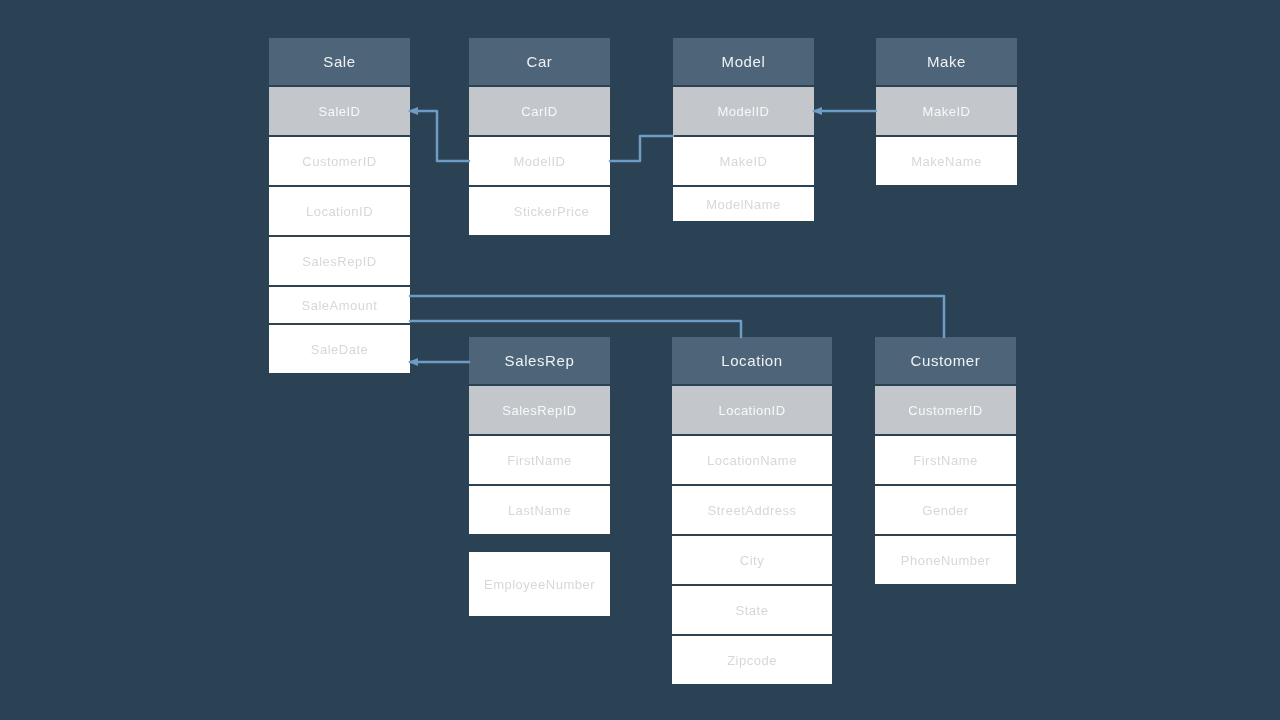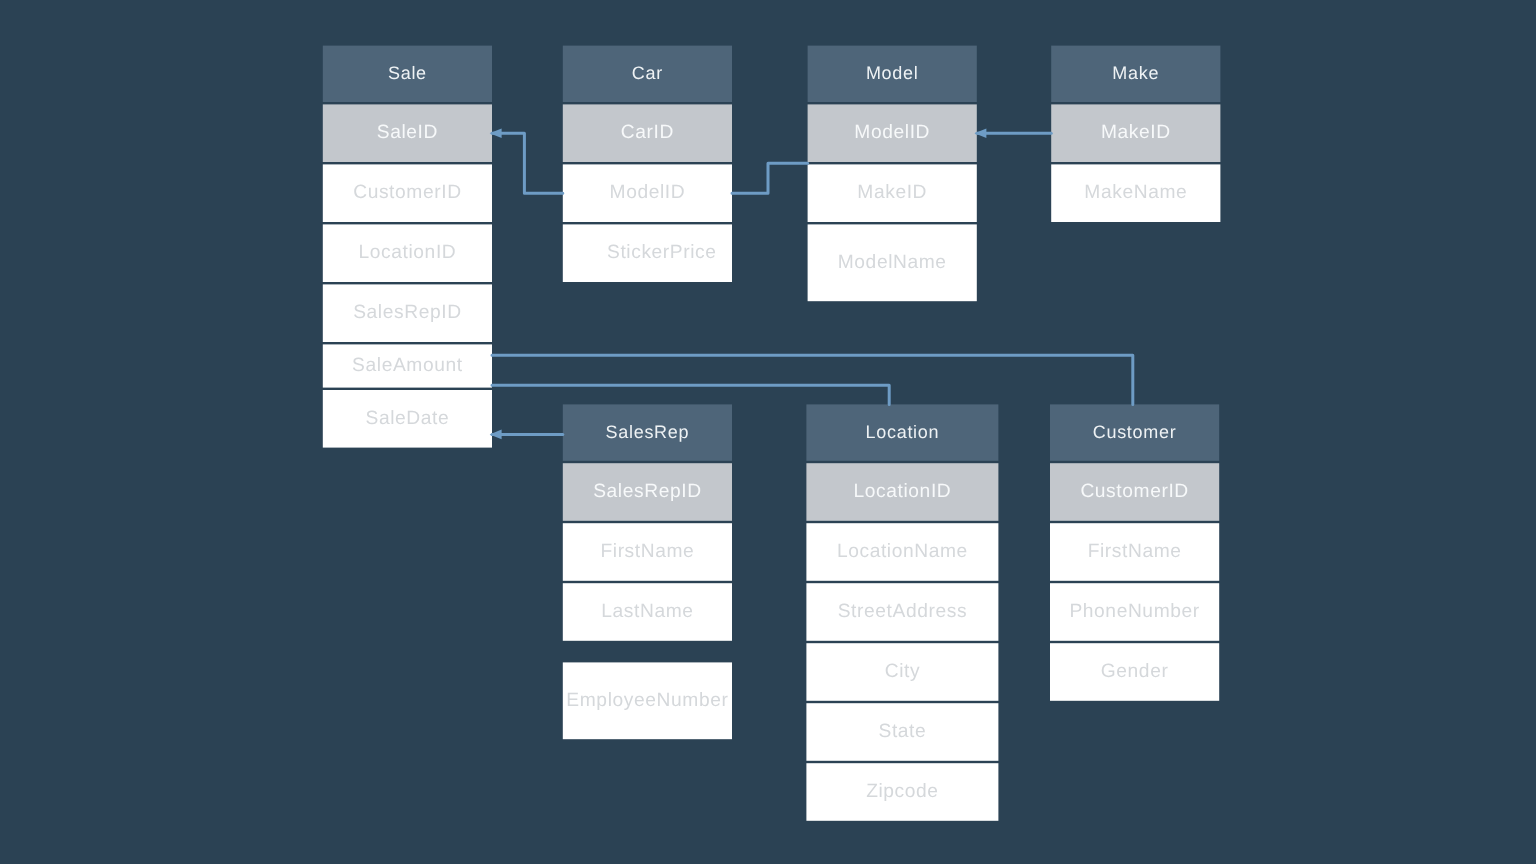--- a/index.html
+++ b/index.html
@@ -27,21 +27,21 @@
     justify-content: center;
     font-size: 15px;
     letter-spacing: 0.6px;
   }
   .tbl-row {
     background: var(--row-bg, #ffffff);
     color: var(--row-text, #d5d8db);
     display: flex;
     align-items: center;
     justify-content: center;
-    font-size: 16px;
+    font-size: 13px;
     letter-spacing: 0.5px;
   }
   .tbl-row.key {
     background: var(--key-bg, #c3c7cc);
     color: var(--key-text, #f7f9fa);
   }
   #connector-layer {
     position: absolute;
     left: 0;
     top: 0;
@@ -76,21 +76,21 @@
     <div class="table" style="left: 469px; top: 38px; width: 141px;">
       <div class="tbl-header" style="height: 47px;">Car</div>
       <div class="tbl-row key" style="height: 48px; margin-top: 2px;">CarID</div>
       <div class="tbl-row" style="height: 48px; margin-top: 2px;">ModelID</div>
       <div class="tbl-row" style="height: 48px; margin-top: 2px; padding-left: 24px;">StickerPrice</div>
     </div>
     <div class="table" style="left: 673px; top: 38px; width: 141px;">
       <div class="tbl-header" style="height: 47px;">Model</div>
       <div class="tbl-row key" style="height: 48px; margin-top: 2px;">ModelID</div>
       <div class="tbl-row" style="height: 48px; margin-top: 2px;">MakeID</div>
-      <div class="tbl-row" style="height: 64px; margin-top: 2px; text-align: center;">ModelName</div>
+      <div class="tbl-row" style="height: 34px; margin-top: 2px; text-align: center;">ModelName</div>
     </div>
     <div class="table" style="left: 876px; top: 38px; width: 141px;">
       <div class="tbl-header" style="height: 47px;">Make</div>
       <div class="tbl-row key" style="height: 48px; margin-top: 2px;">MakeID</div>
       <div class="tbl-row" style="height: 48px; margin-top: 2px;">MakeName</div>
     </div>
     <div class="table" style="left: 469px; top: 337px; width: 141px;">
       <div class="tbl-header" style="height: 47px;">SalesRep</div>
       <div class="tbl-row key" style="height: 48px; margin-top: 2px;">SalesRepID</div>
       <div class="tbl-row" style="height: 48px; margin-top: 2px;">FirstName</div>
@@ -103,16 +103,16 @@
       <div class="tbl-row" style="height: 48px; margin-top: 2px;">LocationName</div>
       <div class="tbl-row" style="height: 48px; margin-top: 2px;">StreetAddress</div>
       <div class="tbl-row" style="height: 48px; margin-top: 2px;">City</div>
       <div class="tbl-row" style="height: 48px; margin-top: 2px;">State</div>
       <div class="tbl-row" style="height: 48px; margin-top: 2px;">Zipcode</div>
     </div>
     <div class="table" style="left: 875px; top: 337px; width: 141px;">
       <div class="tbl-header" style="height: 47px;">Customer</div>
       <div class="tbl-row key" style="height: 48px; margin-top: 2px;">CustomerID</div>
       <div class="tbl-row" style="height: 48px; margin-top: 2px;">FirstName</div>
+      <div class="tbl-row" style="height: 48px; margin-top: 2px;">Gender</div>
       <div class="tbl-row" style="height: 48px; margin-top: 2px;">PhoneNumber</div>
-      <div class="tbl-row" style="height: 48px; margin-top: 2px;">Gender</div>
     </div>
   </div>
 
 </body></html>

